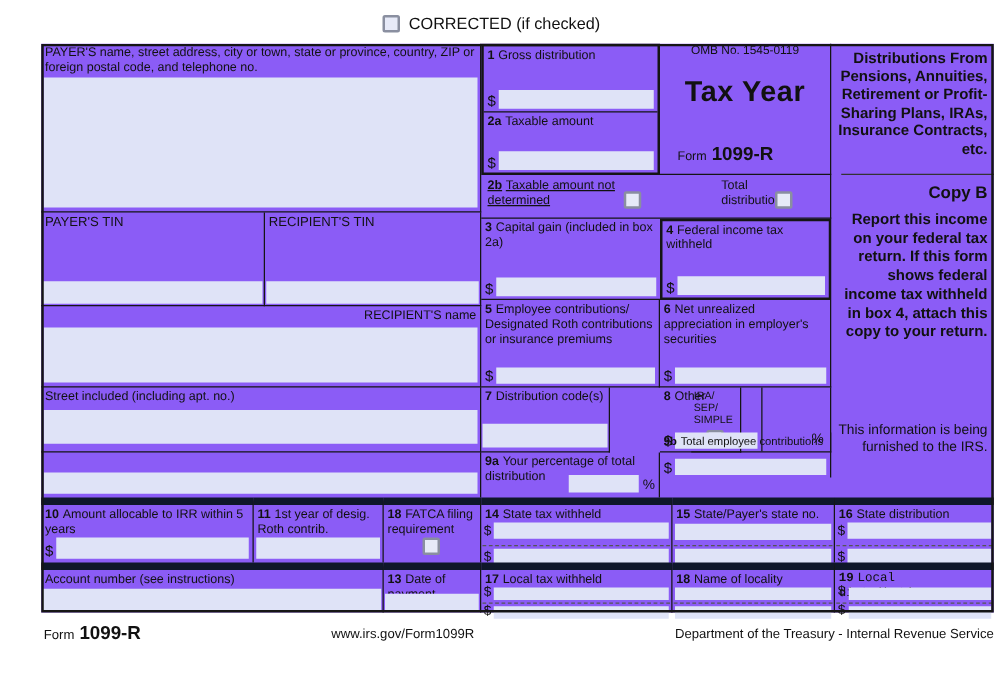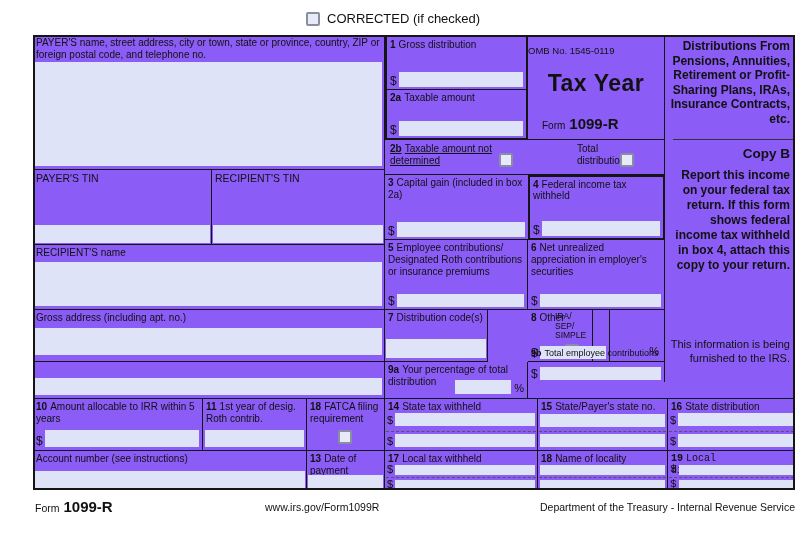--- a/index.html
+++ b/index.html
@@ -2,31 +2,31 @@
 <html style="--fill: #dfe3f7;"><head>
 <meta charset="utf-8">
 <style>
   html,body{margin:0;padding:0}
   body{width:800px;height:540px;background:#fff;position:relative;overflow:hidden;
        font-family:"Liberation Sans","DejaVu Sans",sans-serif;color:#111;}
   .corr{position:absolute;left:306px;top:11px;display:flex;align-items:center;gap:7px;font-size:13px;}
   .form{position:absolute;left:33px;top:35px;width:762px;height:455px;background:#8b5cf6;}
   .frame{position:absolute;inset:0;box-shadow:inset 0 0 0 2px #151515;pointer-events:none;z-index:60;}
   .c{position:absolute;box-sizing:border-box;font-size:10px;line-height:1.18;}
-  .br{border-right:1px solid #151515}.bb{border-bottom:1px solid #151515}.bt{border-top:1px solid #0f172a}
+  .br{border-right:1px solid #151515}.bb{border-bottom:1px solid #151515}.bt{border-top:6px solid #0f172a}
   .bl{padding:2px 3px;}
   .n{font-weight:700;margin-right:3px;}
   .fill{position:absolute;background:var(--fill);}
   .drow{position:absolute;display:flex;align-items:flex-end;gap:2px;}
   .drow .d{font-size:12px;line-height:1;}
   .drow .f{flex:1;background:var(--fill);height:15px;}
   .cb{display:block;width:14px;height:14px;background:#e7eaf8;border:2px solid #8a8fa0;border-radius:2px;box-sizing:border-box;}
   .dash{position:absolute;left:1px;right:1px;border-top:1px dashed #555;}
   .thick{position:absolute;box-sizing:border-box;border:2px solid #151515;}
-  .tb-omb{font-size:9.5px;padding-top:10px;}
+  .tb-omb{font-size:9.5px;text-align:center;padding-top:0;}
   .tb-year{font-size:23px;font-weight:700;text-align:center;margin-top:14px;letter-spacing:.5px;}
   .tb-form{position:absolute;left:14px;bottom:6px;font-size:10px;}
   .tb-form b{font-size:15px;margin-left:4px;}
   .rcol{position:absolute;left:632px;top:0;width:130px;height:363px;}
   .rtitle{position:absolute;top:4px;left:2px;right:5px;font-size:12px;font-weight:700;text-align:right;line-height:14.5px;}
   .rline{position:absolute;top:104px;left:8px;right:0;border-top:1px solid #333;}
   .copyb{position:absolute;top:111px;right:5px;font-size:13.5px;font-weight:700;}
   .instr{position:absolute;top:133px;left:2px;right:5px;font-size:12px;font-weight:700;text-align:right;line-height:15px;}
   .furn{position:absolute;top:302px;left:2px;right:5px;font-size:11px;text-align:right;line-height:14px;}
   .ira-lbl{white-space:pre-line;font-size:8.5px;line-height:1.12;padding:2px 2px;}
@@ -58,27 +58,27 @@
 
   <div class="c br bb" style="left:179px;top:135px;width:173px;height:75px;">
     <div class="bl" style="font-size:10.5px;">RECIPIENT'S TIN</div>
     <div class="fill" style="left:1px;right:1px;bottom:1px;height:18px;"></div>
   </div>
   <div class="c br bb" style="left:0;top:135px;width:179px;height:75px;">
     <div class="bl" style="font-size:10.5px;">PAYER'S TIN</div>
     <div class="fill" style="left:1px;right:1px;bottom:1px;height:18px;"></div>
   </div>
 
-  <div class="c br bb" style="left:0;top:210px;width:352px;height:65px;">
+  <div class="c br bb" style="left:0;top:210px;width:352px;height:65px;text-align:right;">
     <div class="bl">RECIPIENT'S name</div>
     <div class="fill" style="left:2px;right:2px;top:17px;bottom:3px;"></div>
   </div>
 
   <div class="c br bb" style="left:0;top:275px;width:352px;height:52px;">
-    <div class="bl">Gross address (including apt. no.)</div>
+    <div class="bl">Street included (including apt. no.)</div>
     <div class="fill" style="left:2px;right:2px;top:18px;height:27px;"></div>
   </div>
 
   <div class="c br" style="left:0;top:327px;width:352px;height:36px;">
     <div class="fill" style="left:2px;right:2px;bottom:3px;height:17px;"></div>
   </div>
 
   <div class="c bt br" style="left:0;top:363px;width:170px;height:52px;">
     <div class="bl"><span class="n">10</span><span>Amount allocable to IRR within 5 years</span></div>
     <div class="drow" style="left:3px;right:3px;bottom:3px;">

